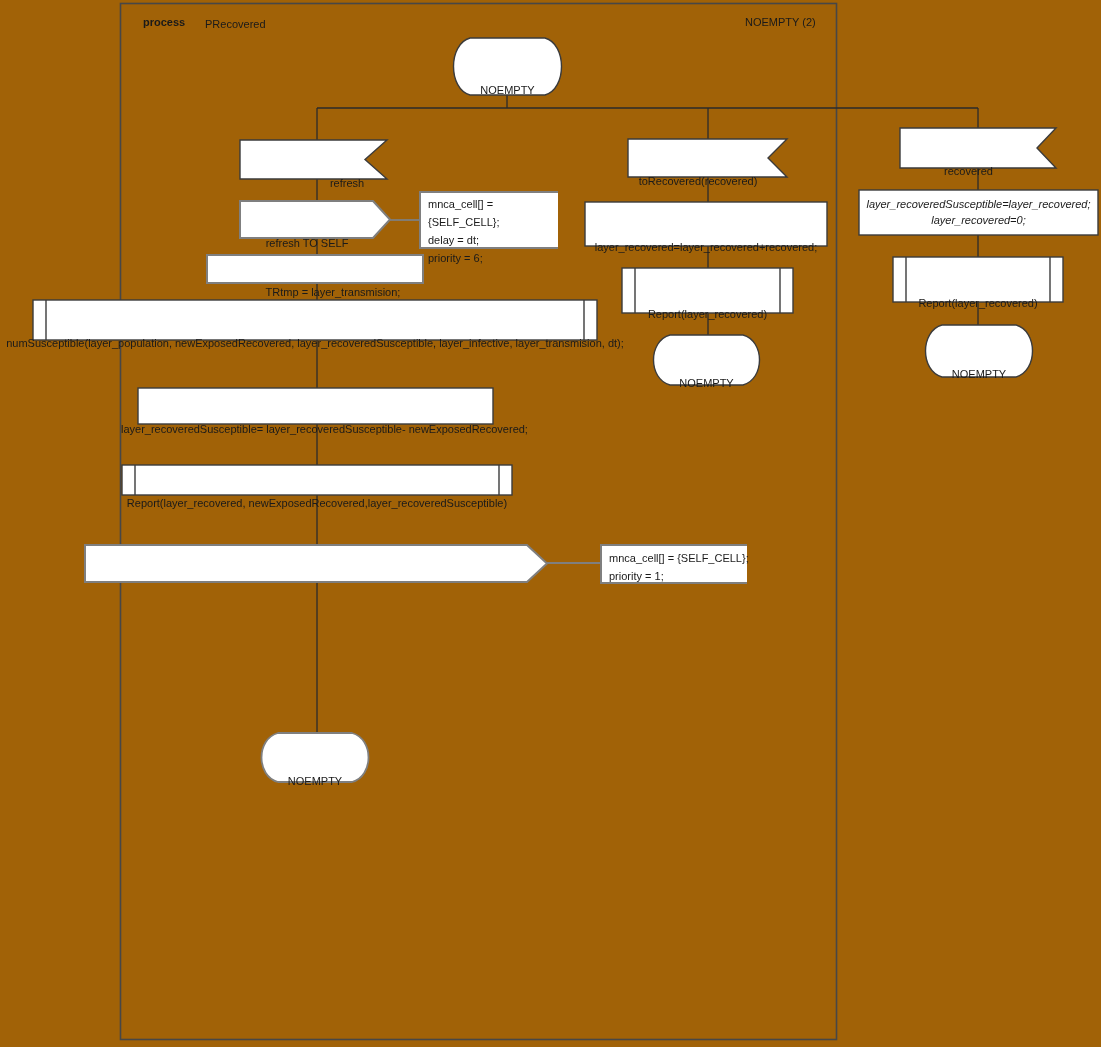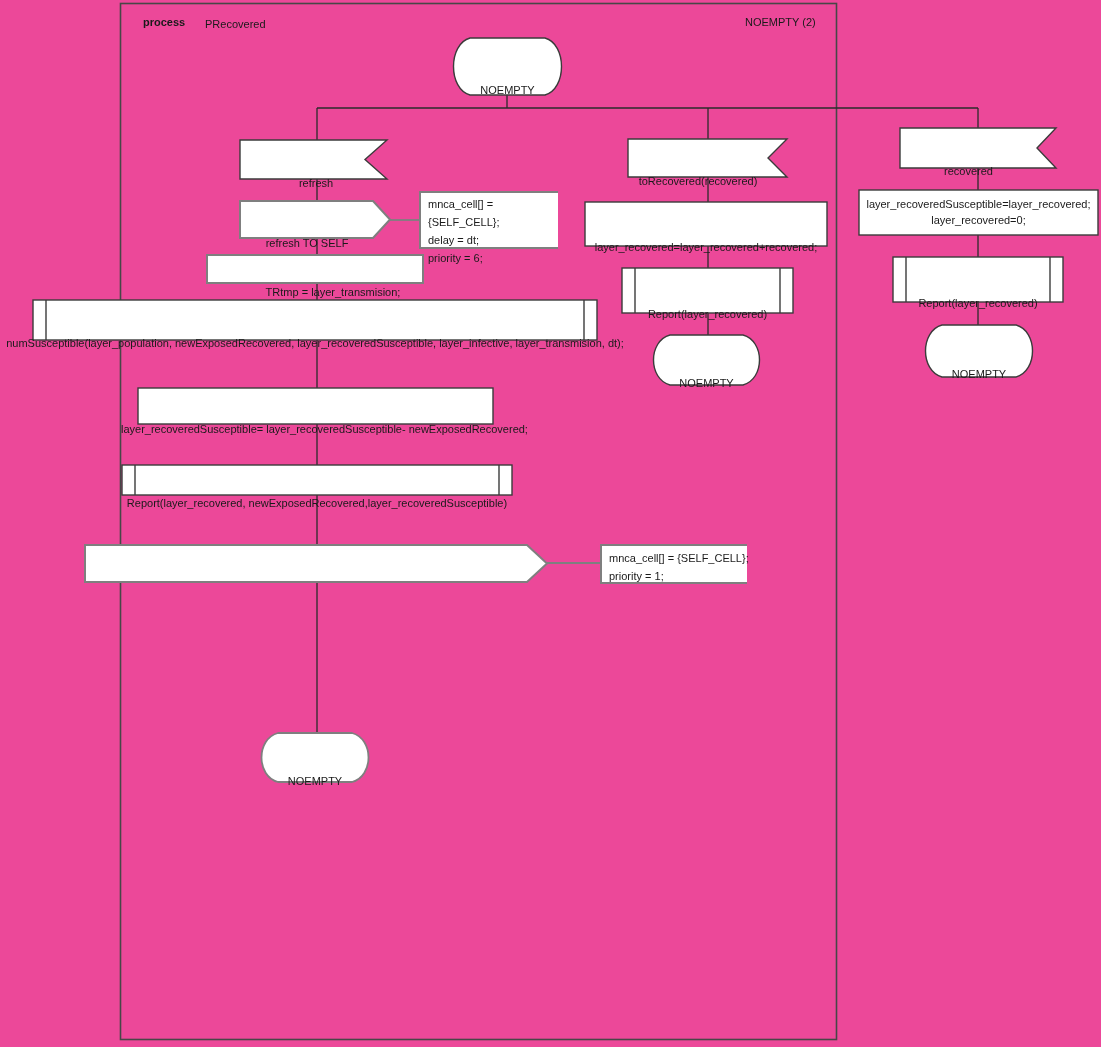--- a/index.html
+++ b/index.html
@@ -1,19 +1,19 @@
 <!DOCTYPE html>
 <html><head>
 <meta charset="utf-8">
 <style>
   html,body{margin:0;padding:0;background:#ffffff;}
   #canvas{
     position:relative;
     width:1101px;height:1047px;
-    background:#ec4899;
+    background:#a16207;
     font-family:"Liberation Sans","DejaVu Sans",sans-serif;
     overflow:hidden;
   }
   #shapes{position:absolute;left:0;top:0;z-index:1;}
   .lbl{
     position:absolute;
     z-index:2;
     font-size:11px;
     line-height:13px;
     color:#1a1a1a;
@@ -98,37 +98,37 @@
     <path d="M558,192 H420 V248 H558" fill="#ffffff" stroke="#7f7f7f" stroke-width="2"></path>
     <path d="M747,545 H601 V583 H747" fill="#ffffff" stroke="#7f7f7f" stroke-width="2"></path>
   </svg>
 
   <div class="lbl bold" style="left:143px;top:16px;">process</div>
   <div class="lbl" style="left:205px;top:18px;">PRecovered</div>
   <div class="lbl" style="left:745px;top:16px;">NOEMPTY (2)</div>
 
   <div class="lbl ctr" style="left:450px;top:60px;width:115px;">NOEMPTY</div>
 
-  <div class="lbl ctr" style="left:224px;top:153px;width:128px;padding-left:28px;">refresh</div>
+  <div class="lbl ctr" style="left:255px;top:153px;width:128px;padding-left:28px;">refresh</div>
   <div class="lbl ctr" style="left:240px;top:213px;width:134px;">refresh TO SELF</div>
   <div class="lbl pre" style="left:428px;top:195px;width:132px;">mnca_cell[] = {SELF_CELL};
 delay = dt;
 priority = 6;</div>
   <div class="lbl ctr" style="left:225px;top:262px;width:216px;">TRtmp = layer_transmision;</div>
   <div class="lbl ctr" style="left:-35px;top:313px;width:700px;">numSusceptible(layer_population, newExposedRecovered, layer_recoveredSusceptible, layer_infective, layer_transmision, dt);</div>
   <div class="lbl ctr" style="left:121px;top:399px;width:400px;">layer_recoveredSusceptible= layer_recoveredSusceptible- newExposedRecovered;</div>
   <div class="lbl ctr" style="left:117px;top:473px;width:400px;">Report(layer_recovered, newExposedRecovered,layer_recoveredSusceptible)</div>
   <div class="lbl pre" style="left:609px;top:549px;width:140px;">mnca_cell[] = {SELF_CELL};
 priority = 1;</div>
   <div class="lbl ctr" style="left:258px;top:751px;width:114px;">NOEMPTY</div>
 
   <div class="lbl ctr" style="left:628px;top:151px;width:140px;">toRecovered(recovered)</div>
   <div class="lbl ctr" style="left:585px;top:217px;width:242px;">layer_recovered=layer_recovered+recovered;</div>
   <div class="lbl ctr" style="left:622px;top:284px;width:171px;">Report(layer_recovered)</div>
   <div class="lbl ctr" style="left:650px;top:353px;width:113px;">NOEMPTY</div>
 
   <div class="lbl ctr" style="left:900px;top:141px;width:137px;">recovered</div>
-  <div class="lbl pre2" style="left:859px;top:196px;width:239px;">layer_recoveredSusceptible=layer_recovered;
+  <div class="lbl pre2" style="left:859px;top:196px;width:239px;font-style:italic;">layer_recoveredSusceptible=layer_recovered;
 layer_recovered=0;</div>
   <div class="lbl ctr" style="left:893px;top:273px;width:170px;">Report(layer_recovered)</div>
   <div class="lbl ctr" style="left:922px;top:344px;width:114px;">NOEMPTY</div>
 
 </div>
 
 </body></html>

